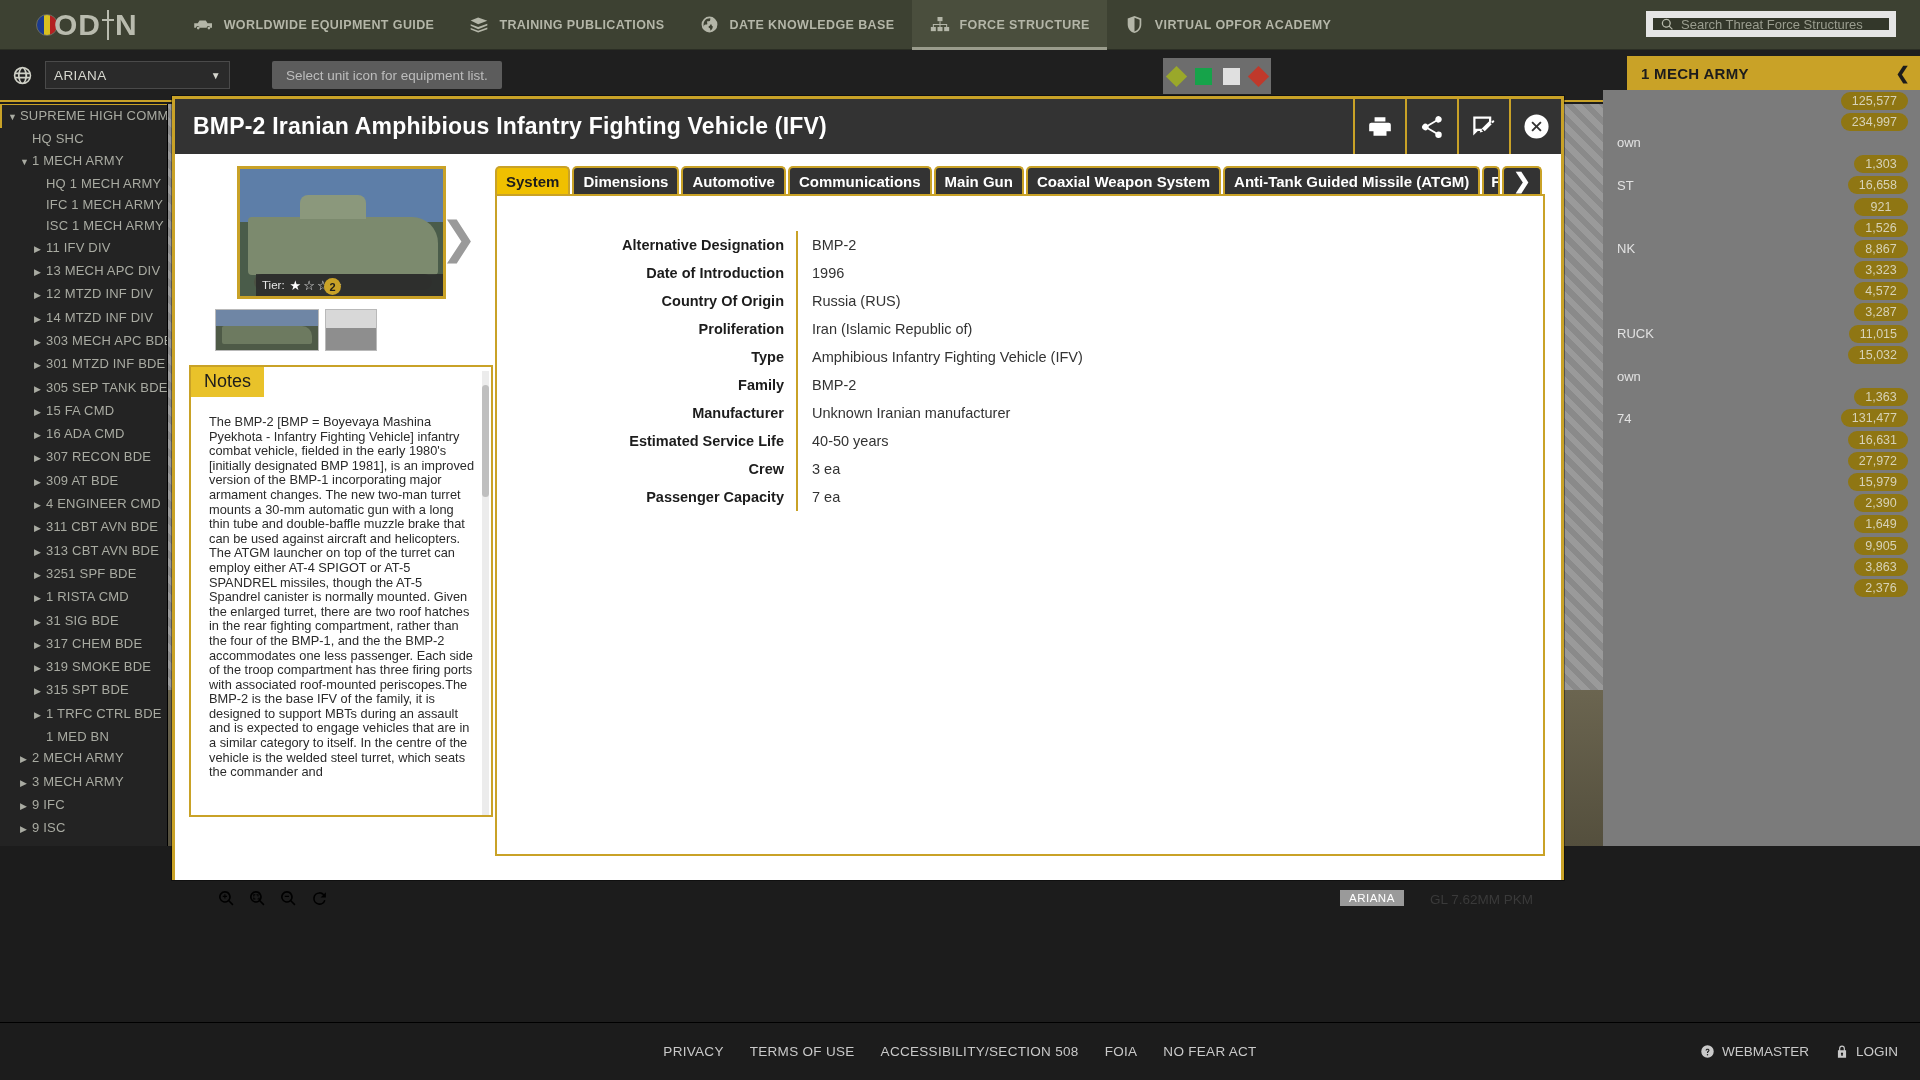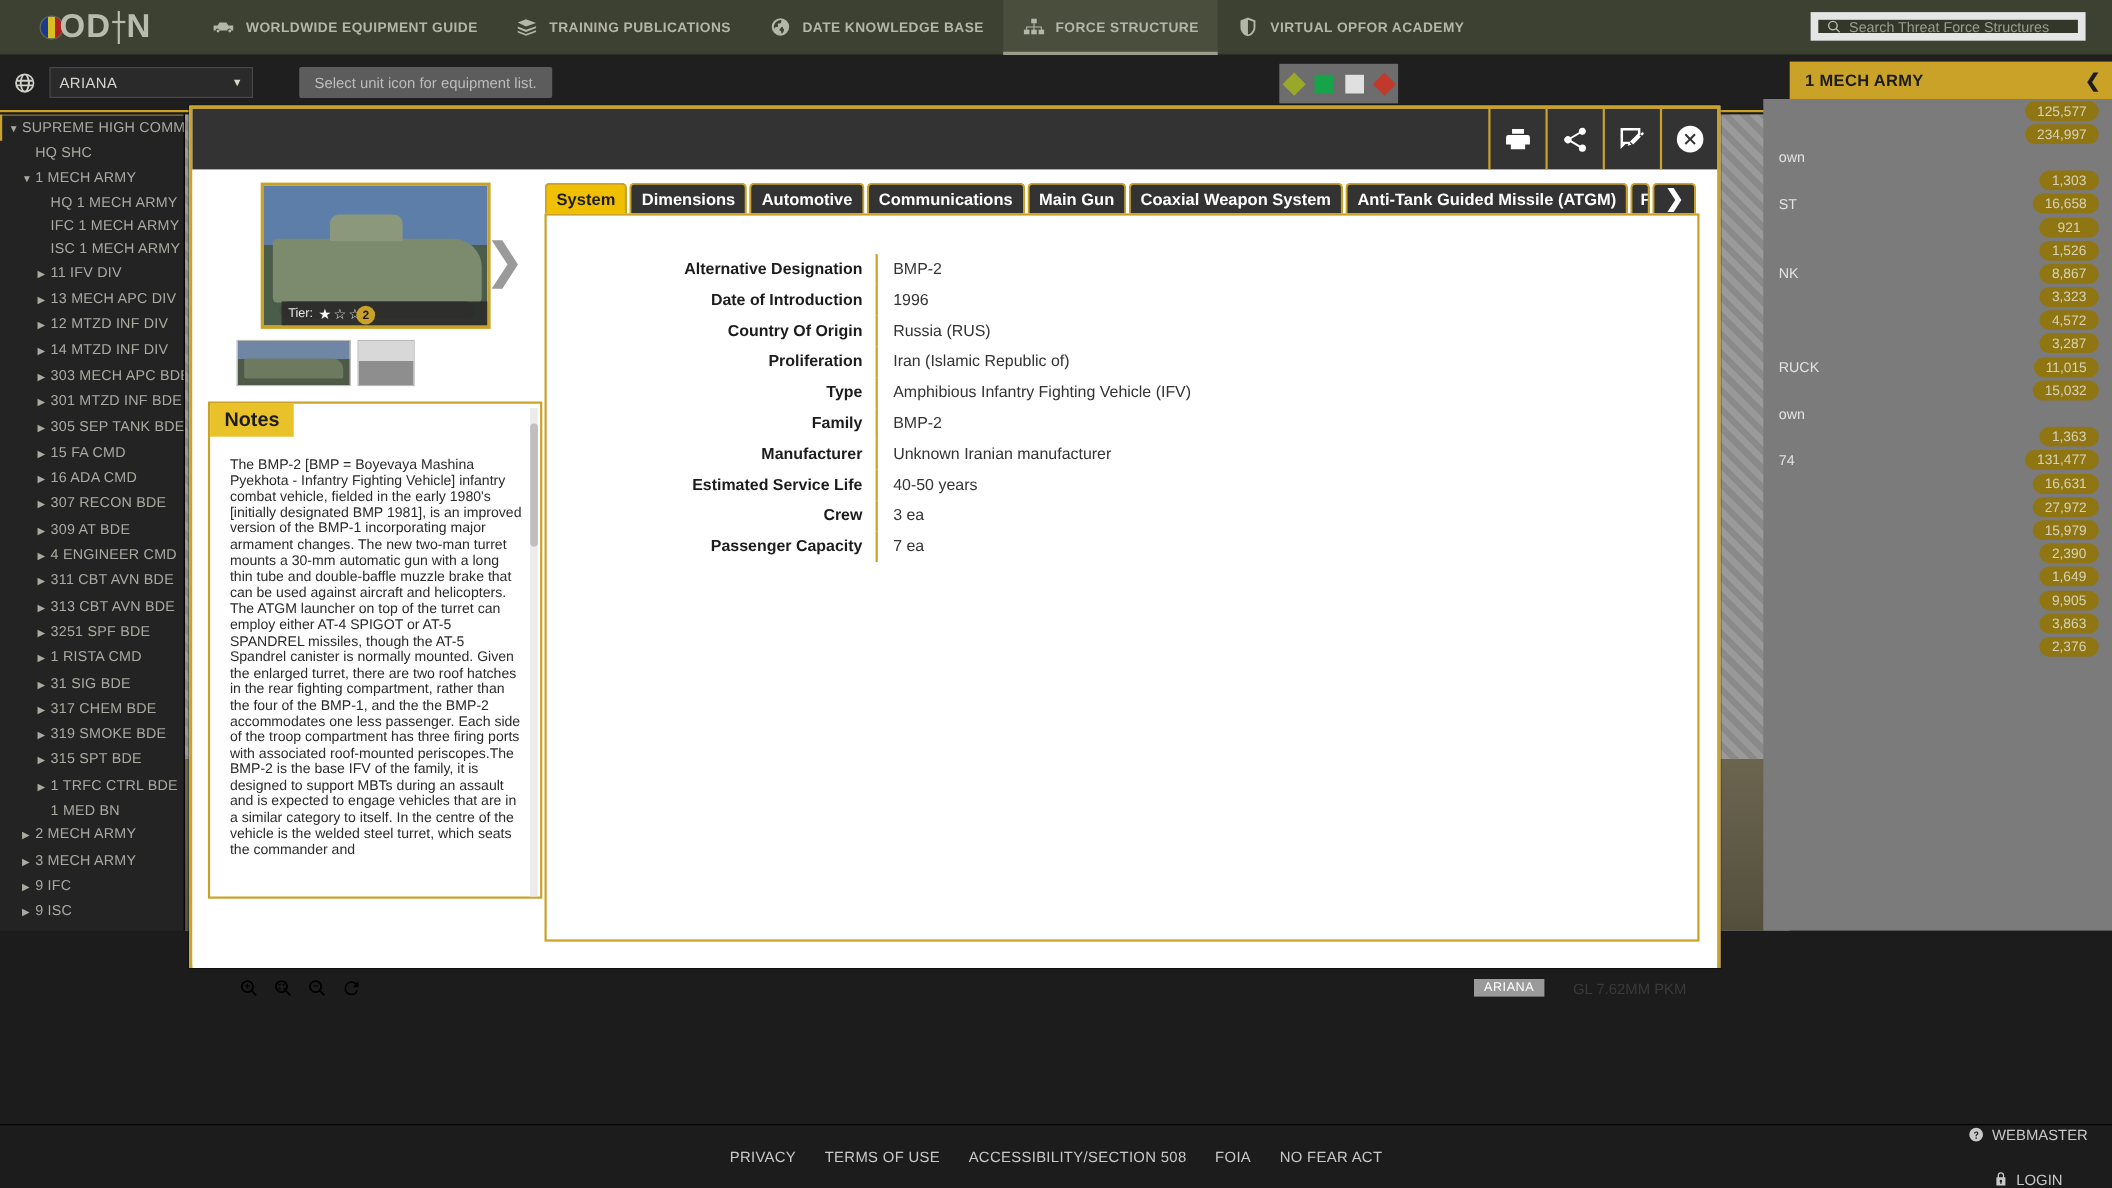--- a/index.html
+++ b/index.html
@@ -170,21 +170,21 @@
   .thumb.t2 { background:linear-gradient(#d8d8d8 0 45%, #8e8e8e 45% 100%); width:52px; }
   .thumb .tv { position:absolute; left:6px; bottom:6px; width:90px; height:18px;
                background:#6d7a60; border-radius:2px 10px 2px 2px; }
 
   .notes {
     margin: 14px 0 0 0; width: 304px; height: 452px; border:2px solid #c9a227;
     position:relative; background:#fff;
   }
   .notes-tab {
     position:absolute; left:0; top:0; background:#e9c22a; color:#1c1c1c;
-    font-size:18px; font-weight:bold; padding:4px 13px 5px;
+    font-size:18px; font-weight:normal; padding:4px 13px 5px;
   }
   .notes-body {
     position:absolute; left:0; top:38px; right:0; bottom:0; overflow:hidden;
     padding: 10px 16px 0 18px;
   }
   .notes-body p { color:#2a2a2a; font-size:12.8px; line-height:14.6px; }
   .notes-sb {
     position:absolute; right:2px; top:4px; width:7px; height:444px; background:#ececec;
   }
   .notes-sb i { position:absolute; left:0; top:14px; width:7px; height:112px; background:#bfbfbf;
@@ -216,21 +216,21 @@
   .spec-v { color:#333; padding-left: 14px !important; }
 
   
   .footer {
     position:absolute; left:0; bottom:0; width:1920px; height:58px;
     background:#1c1c1c; display:flex; align-items:center; justify-content:center;
     border-top:1px solid #000;
   }
   .flinks { display:flex; gap:26px; }
   .flink { color:#c9c9c9; font-size:13.5px; cursor:pointer; letter-spacing:.3px; }
-  .fright { position:absolute; right:22px; display:flex; gap:26px; align-items:center;flex-direction:column; }
+  .fright { position:absolute; right:22px; display:flex; gap:26px; align-items:center; }
   .fr { display:flex; align-items:center; gap:7px; color:#c9c9c9; font-size:13.5px; cursor:pointer; }
   .fr svg { fill:#c9c9c9; }
 </style>
 </head>
 <body>
 
 <div id="app">
 
   <div class="topnav">
     <div class="brand">
@@ -443,20 +443,21 @@
       <div class="rp-line">
         <span class="pill">3,863</span>
       </div>
       <div class="rp-line">
         <span class="pill">2,376</span>
       </div>
     </div>
 
   <div class="modal">
     <div class="modal-head">
+      <div class="modal-title">BMP-2 Iranian Amphibious Infantry Fighting Vehicle (IFV)</div>
       <div class="head-actions">
         <div class="ha">
           <svg width="26" height="26" viewBox="0 0 24 24">
               <path d="M7 3h10v4H7V3zm-3 5h16a2 2 0 0 1 2 2v6h-4v4H6v-4H2v-6a2 2 0 0 1 2-2zm4 8h8v4H8v-4z"></path>
             </svg>
         </div>
         <div class="ha">
           <svg width="26" height="26" viewBox="0 0 24 24">
               <path d="M18 16.1a3 3 0 0 0-2 .8l-7.1-4.2c.05-.2.08-.45.08-.7s-.03-.5-.08-.7L15.9 7.1A3 3 0 1 0 15 5c0 .25.03.5.08.7L8 9.9a3 3 0 1 0 0 4.2l7.1 4.2c-.05.2-.08.43-.08.66A3 3 0 1 0 18 16.1z"></path>
             </svg>

